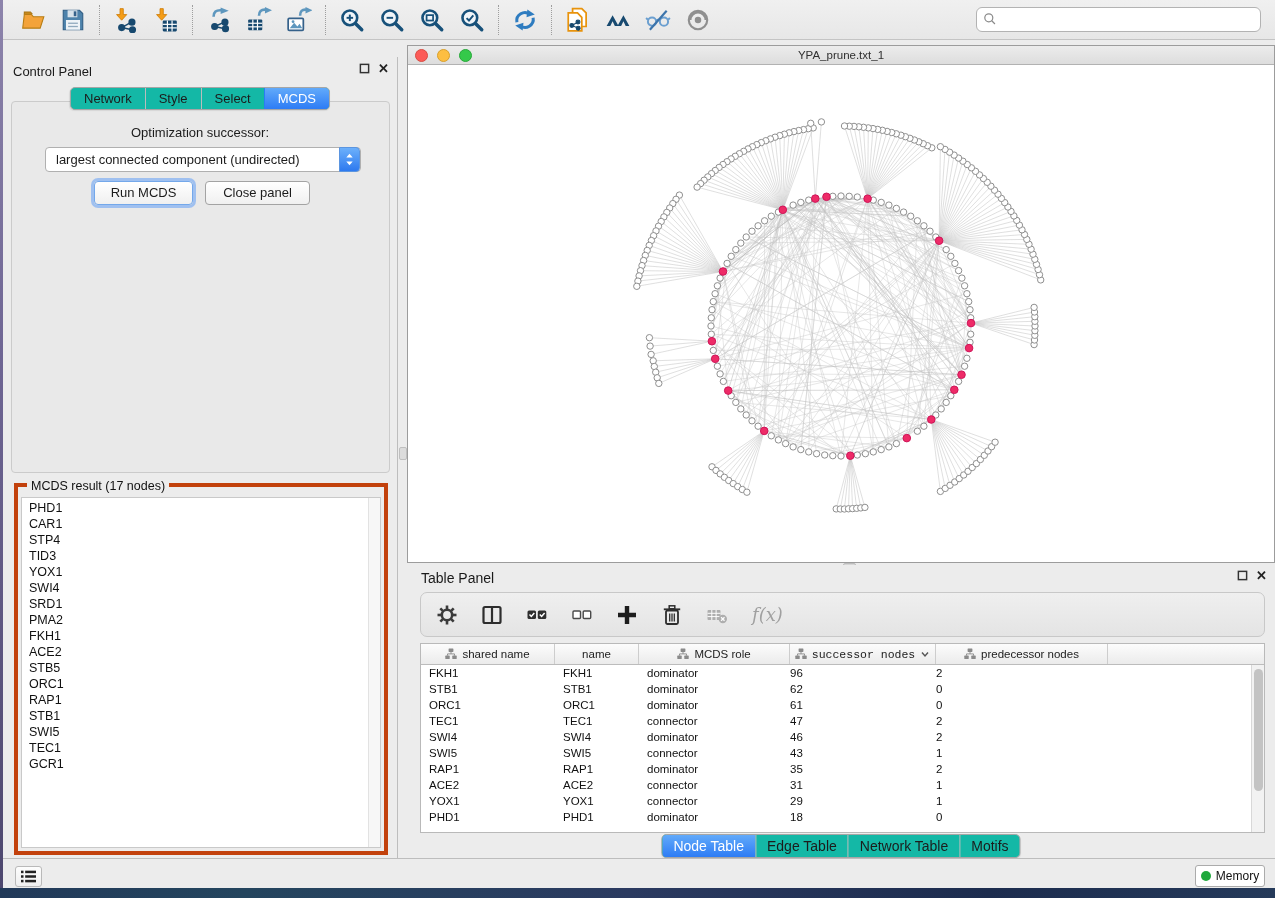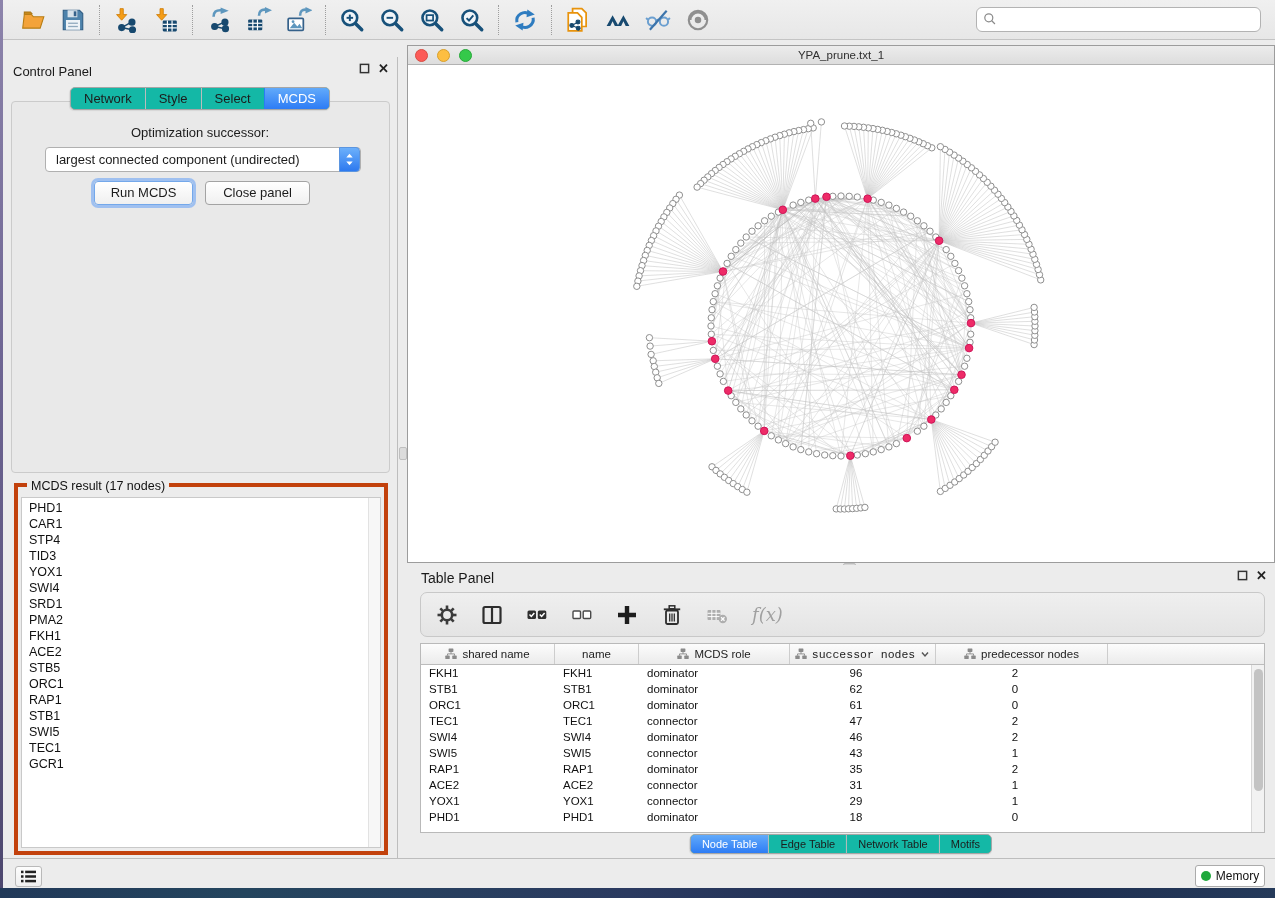--- a/index.html
+++ b/index.html
@@ -108,27 +108,27 @@
     border-right:1px solid #cdcdcd; font-size:11.5px; color:#222; position:relative; }
   .th .attr-ic { width:12px; height:12px; }
   .th .attr-ic svg { width:12px; height:12px; display:block; }
   .th .chev { width:10px; height:10px; }
   .th .chev svg { width:10px; height:10px; display:block; }
   .th.filler { border-right:none; flex:1; }
   #tbody { position:absolute; left:0; top:21px; right:13px; bottom:0; overflow:hidden; }
   .tr { display:flex; height:16px; }
   .td { font-size:11.5px; line-height:16px; color:#111; white-space:nowrap; overflow:hidden; }
   .td.left { padding-left:8px; text-align:left; }
-  .td.right { padding-right:14px; text-align:center; }
+  .td.right { padding-right:14px; text-align:left; }
   #tbl-scroll { position:absolute; right:0; top:21px; bottom:0; width:13px; background:#f2f2f2;
     border-left:1px solid #d8d8d8; }
   #tbl-thumb { position:absolute; left:1.5px; width:9px; top:4px; height:122px; background:#c3c3c3; border-radius:5px; }
 
   #tp-tabs { position:absolute; left:50%; transform:translateX(-50%); top:269px; }
-  #tp-tabs .tab { font-size:11px; padding:3px 11px; }
+  #tp-tabs .tab { font-size:14px; padding:3px 11px; }
 
   
   #status-bar { position:absolute; left:0; top:858px; width:100%; height:30px;
     background:#ececec; border-top:1px solid #bdbdbd; }
   #list-btn { position:absolute; left:12px; top:7px; width:27px; height:21px;
     background:linear-gradient(#fdfdfd,#efefef); border:1px solid #b9b9b9; border-radius:3px; }
   #list-btn svg { width:19px; height:15px; display:block; margin:2px auto; }
   #memory-btn { position:absolute; right:10px; top:6px; width:70px; height:22px;
     background:#fff; border:1px solid #ababab; border-radius:3px;
     display:flex; align-items:center; justify-content:center; gap:5px; font-size:12px; color:#111; }

